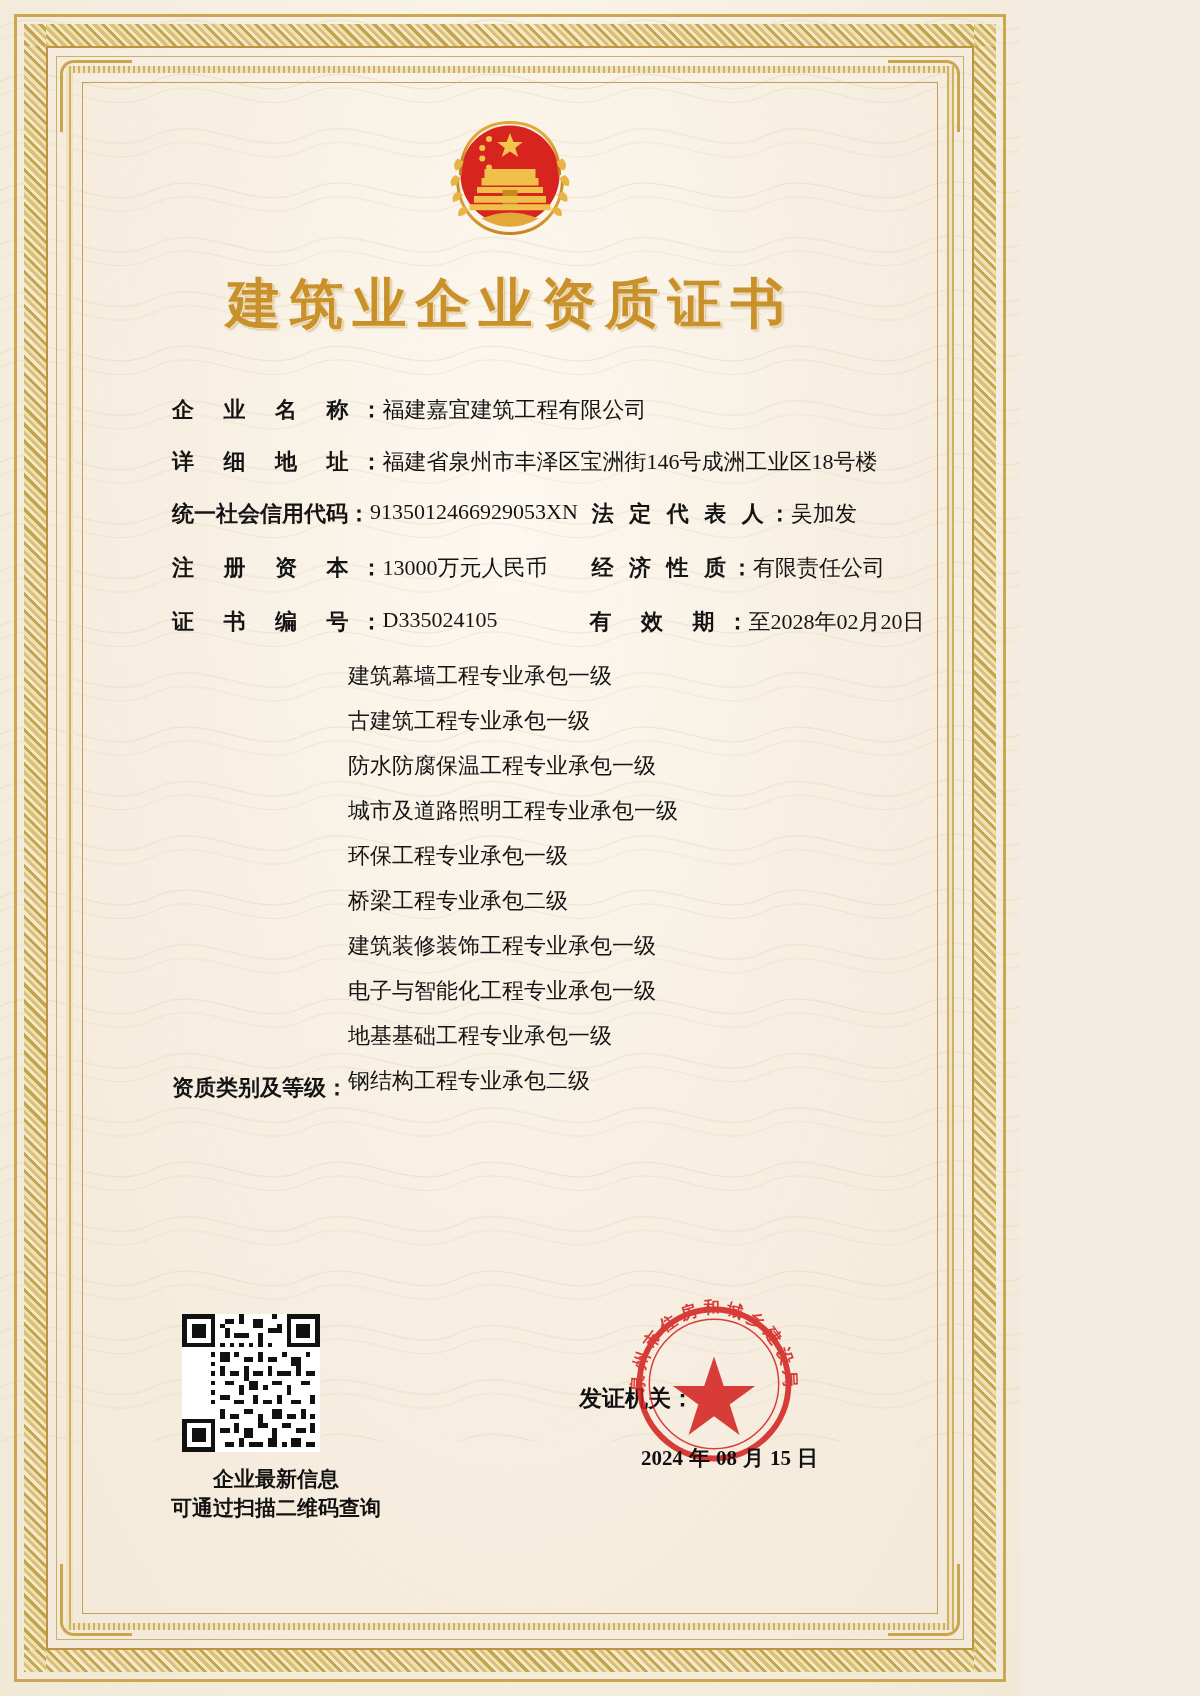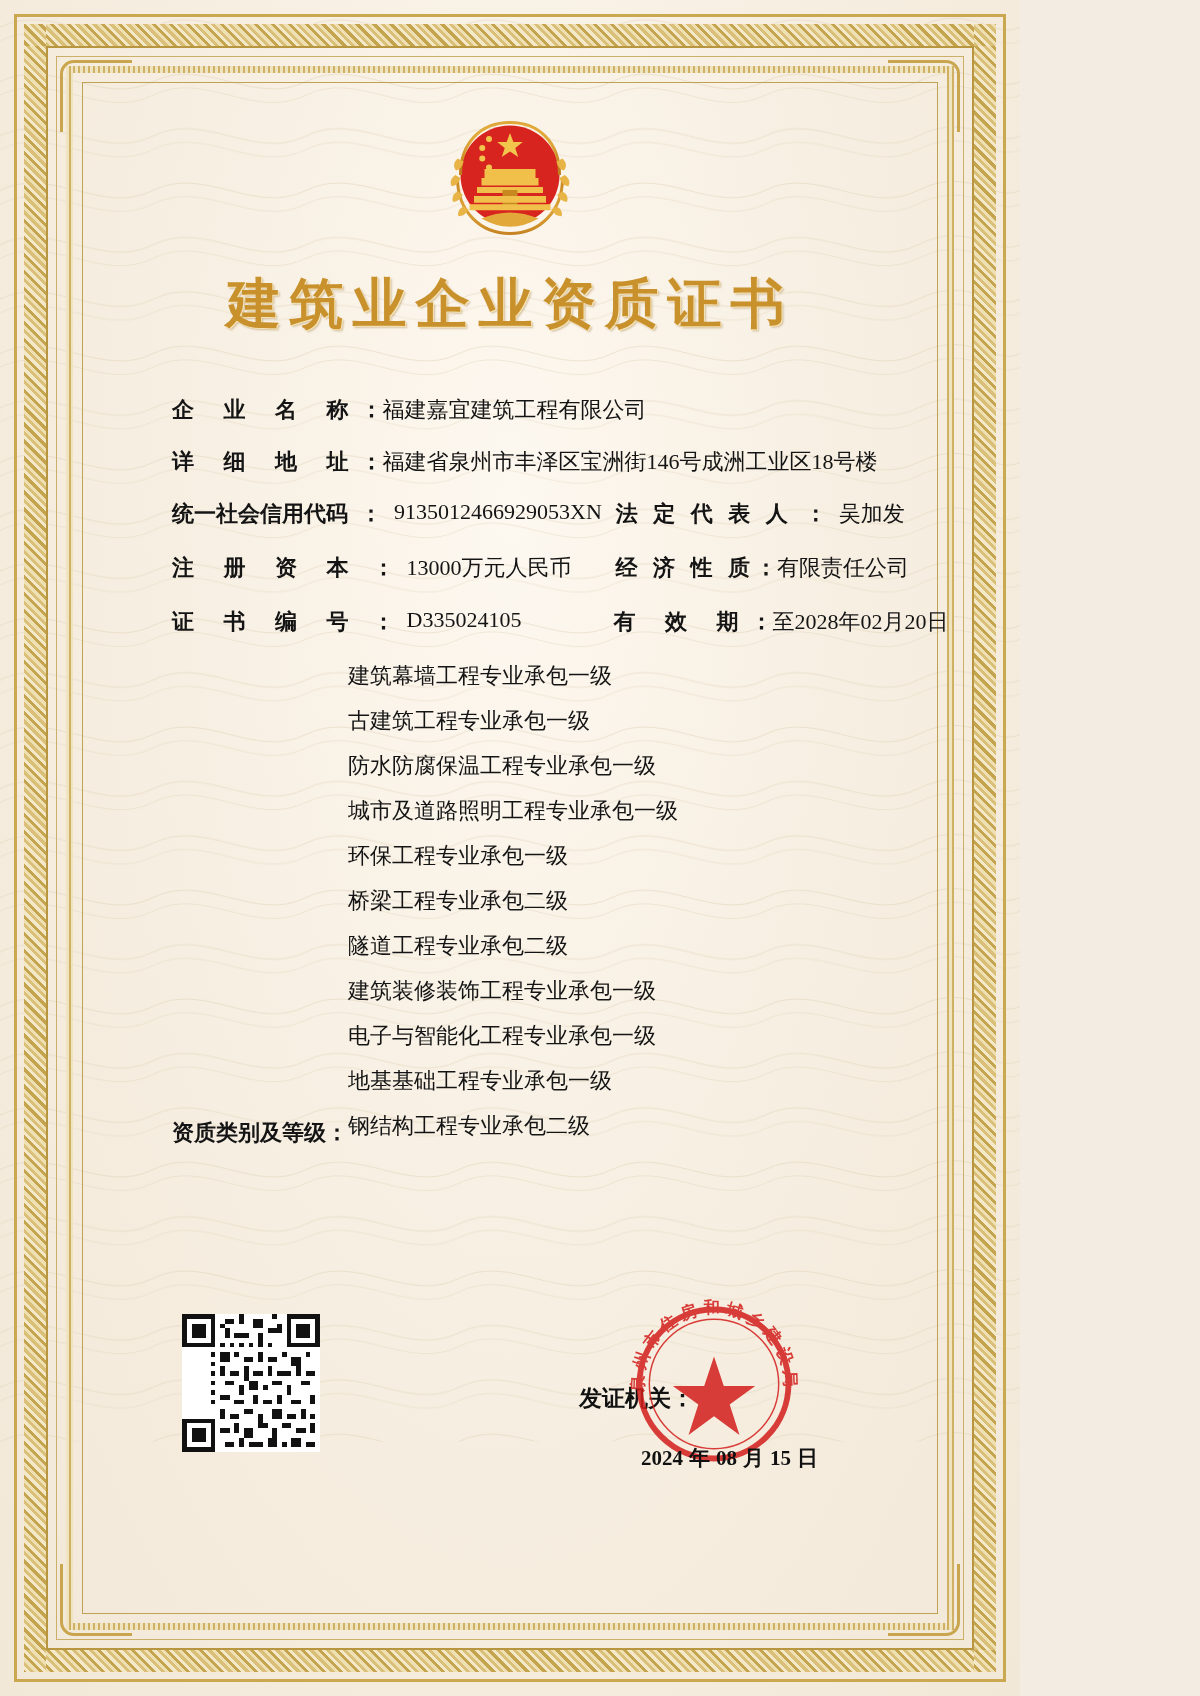--- a/index.html
+++ b/index.html
@@ -157,21 +157,21 @@
   .lab.spaced { letter-spacing: 12px; }
   .lab.spaced-sm { letter-spacing: 5px; }
   .colon { font-weight: bold; }
   .val {
     flex: 0 1 auto;
     white-space: nowrap;
     font-size: 22px;
   }
 
   .row-split { display: flex; align-items: flex-start; margin-bottom: 24px; }
-  .half-a { display: flex; gap: 12px; }
+  .half-a { display: flex; }
   .half-b { display: flex; margin-left: 44px; }
 
   .qual-row { display: flex; align-items: flex-end; }
   .qual-list { display: flex; flex-direction: column; gap: 8px; }
   .qual-list div { white-space: nowrap; margin-bottom: 7px; font-size: 22px; }
 
   
   .qr {
     position: absolute;
     left: 86px;
@@ -359,21 +359,20 @@
       <div class="qual-row">
         <span class="lab">资质类别及等级</span>
         <span class="colon">：</span>
         <span class="qual-list">
           <div>建筑幕墙工程专业承包一级</div>
           <div>古建筑工程专业承包一级</div>
           <div>防水防腐保温工程专业承包一级</div>
           <div>城市及道路照明工程专业承包一级</div>
           <div>环保工程专业承包一级</div>
           <div>桥梁工程专业承包二级</div>
-          <div>隧道工程专业承包二级</div>
           <div>建筑装修装饰工程专业承包一级</div>
           <div>电子与智能化工程专业承包一级</div>
           <div>地基基础工程专业承包一级</div>
           <div>钢结构工程专业承包二级</div>
         </span>
       </div>
 
     </div>
 
     <svg class="qr" viewBox="0 0 29 29" shape-rendering="crispEdges">
@@ -470,20 +469,24 @@
         <rect x="14" y="27" width="3" height="1"></rect>
           <rect x="18" y="26" width="2" height="2"></rect>
         <rect x="21" y="27" width="1" height="1"></rect>
           <rect x="23" y="26" width="2" height="2"></rect>
         <rect x="26" y="27" width="2" height="1"></rect>
         <rect x="20" y="2" width="1" height="2"></rect>
           <rect x="8" y="2" width="1" height="1"></rect>
       </g>
     </svg>
 
+    <div class="qr-note">
+      <div>企业最新信息</div>
+      <div>可通过扫描二维码查询</div>
+    </div>
 
     <div class="issuer">发证机关：</div>
 
     <svg class="seal" viewBox="0 0 200 200">
       <defs>
         <path id="sealArc" d="M100,100 m-72,0 a72,72 0 1,1 144,0 a72,72 0 1,1 -144,0"></path>
       </defs>
       <g opacity="0.86">
         <circle cx="100" cy="100" r="76" fill="none" stroke="#d3201d" stroke-width="6"></circle>
         <circle cx="100" cy="100" r="66" fill="none" stroke="#d3201d" stroke-width="1.5"></circle>

